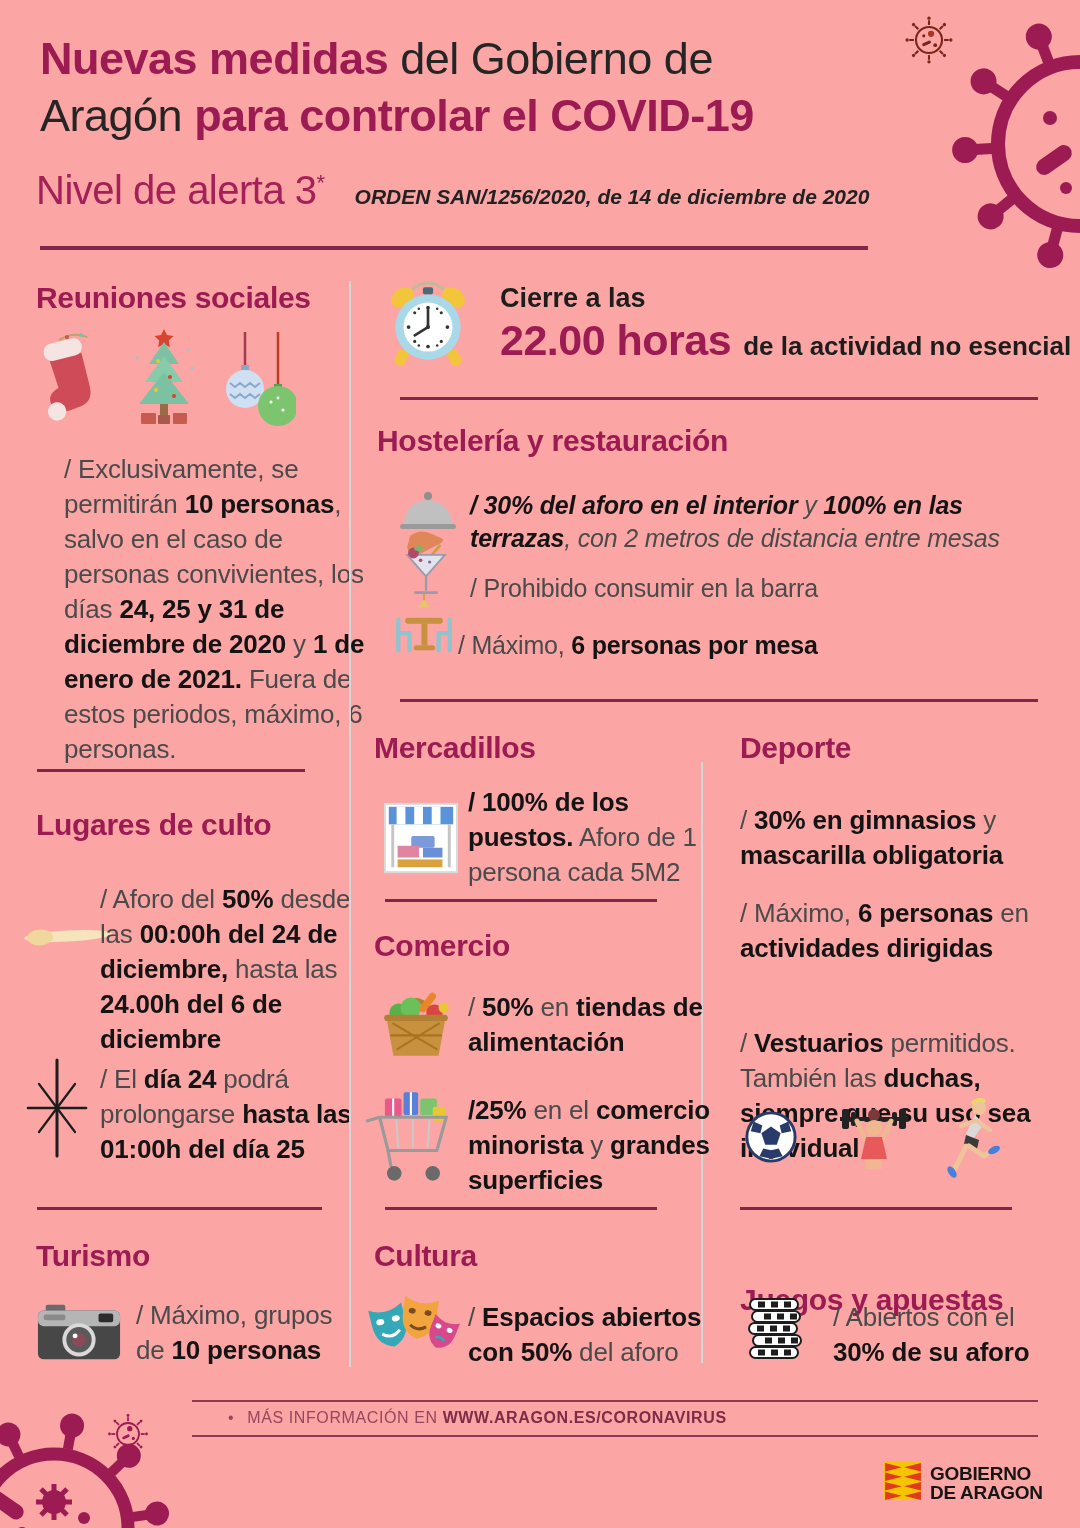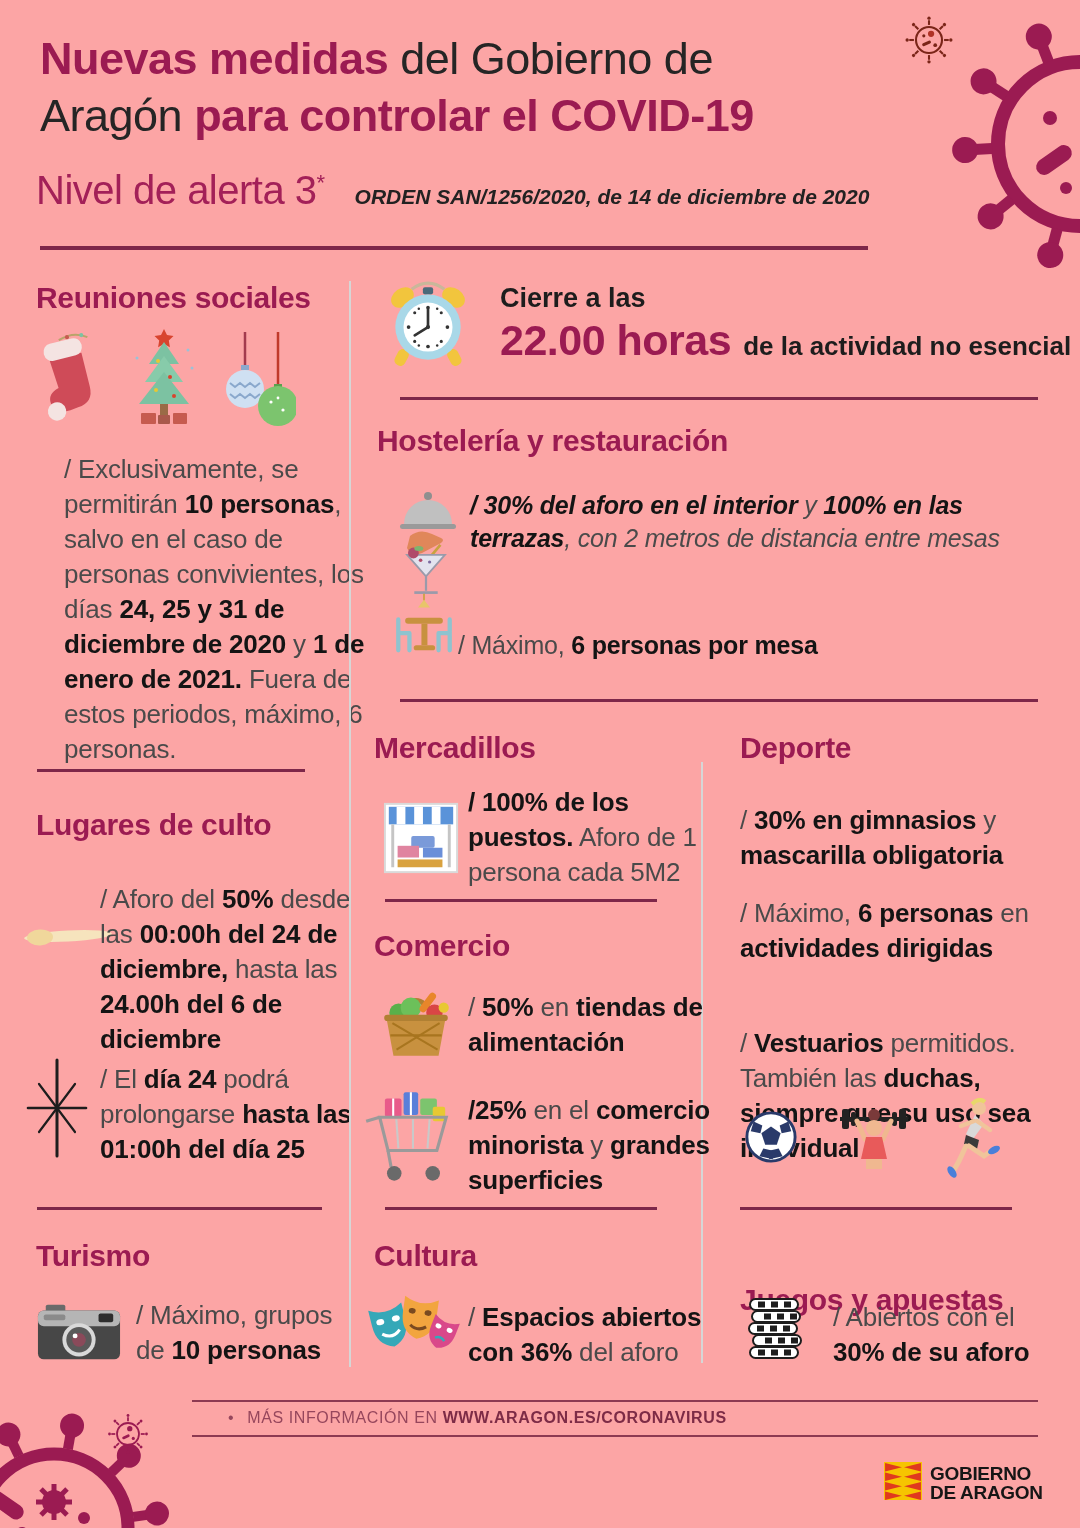--- a/index.html
+++ b/index.html
@@ -306,20 +306,21 @@
       <line x1="31" y1="14" x2="42" y2="1" stroke="#c9a23f" stroke-width="3"></line>
       <path d="M5 12 h42 l-21 24 z" fill="#e3e3ee" stroke="#9a9aaa" stroke-width="2"></path>
       <circle cx="20" cy="18" r="2" fill="#b04a6a"></circle>
         <circle cx="30" cy="20" r="1.8" fill="#7a6aa0"></circle>
       <circle cx="12" cy="10" r="6" fill="#b04a6a"></circle>
       <ellipse cx="18" cy="5" rx="5" ry="2.8" fill="#7cb46e"></ellipse>
       <line x1="26" y1="36" x2="26" y2="52" stroke="#9a9aaa" stroke-width="2.5"></line>
       <line x1="13" y1="54" x2="39" y2="54" stroke="#9a9aaa" stroke-width="3"></line>
     </svg>
   </span>
+  <div class="abs txtS" style="left:470px;top:572px;width:560px;"><span>/ Prohibido consumir en la barra</span></div>
 
   <span class="abs" style="left:388px;top:592px;">
     <svg width="72" height="72" viewBox="0 0 84 80">
       <line x1="42" y1="0" x2="42" y2="8" stroke="#caa23f" stroke-width="2"></line>
       <path d="M35 16 l7 -9 7 9 z" fill="#e8c56a"></path>
       <rect x="20" y="28" width="44" height="7" rx="3.5" fill="#c8913f"></rect>
       <rect x="39" y="35" width="7" height="25" fill="#c8913f"></rect>
       <rect x="30" y="60" width="25" height="6" rx="3" fill="#c8913f"></rect>
       <g stroke="#8fc3cf" stroke-width="5" fill="none" stroke-linecap="round">
         <path d="M12 30 v36 M12 46 h13 M25 46 v20"></path>
@@ -412,21 +413,21 @@
         <path d="M43 36 q8 6 16 0" stroke="#7a4a20" stroke-width="3" fill="none"></path>
       </g>
       <g transform="rotate(22 74 46)">
         <path d="M60 28 q13 8 26 0 v12 q0 15 -13 19 q-13 -4 -13 -19 z" fill="#d9488a"></path>
         <ellipse cx="67" cy="38" rx="3" ry="2.4" fill="#ffffff"></ellipse>
         <ellipse cx="79" cy="38" rx="3" ry="2.4" fill="#ffffff"></ellipse>
         <path d="M68 50 q5 -4 10 0" stroke="#35a8b8" stroke-width="2.5" fill="none"></path>
       </g>
     </svg>
   </span>
-  <div class="abs txt" style="left:468px;top:1300px;width:250px;"><span>/ </span><b>Espacios abiertos con 36%</b><span> del aforo</span></div>
+  <div class="abs txt" style="left:468px;top:1300px;width:250px;"><span>/ </span><b>Espacios abiertos con 50%</b><span> del aforo</span></div>
 
   <div class="abs h2" style="left:740px;top:731px;">Deporte</div>
 
   <div class="abs txt" style="left:740px;top:803px;width:308px;"><span>/ </span><b>30% en gimnasios</b><span> y </span><b>mascarilla obligatoria</b></div>
   <div class="abs txt" style="left:740px;top:896px;width:308px;"><span>/ Máximo, </span><b>6 personas</b><span> en </span><b>actividades dirigidas</b></div>
   <div class="abs txt" style="left:740px;top:1026px;width:315px;"><span>/ </span><b>Vestuarios</b><span> permitidos. También las </span><b>duchas, siempre que su uso sea individual</b></div>
 
   <span class="abs" style="left:744px;top:1110px;">
     <svg width="54" height="54" viewBox="0 0 56 56">
       <circle cx="28" cy="28" r="25" fill="#ffffff" stroke="#2a3a6a" stroke-width="3"></circle>

